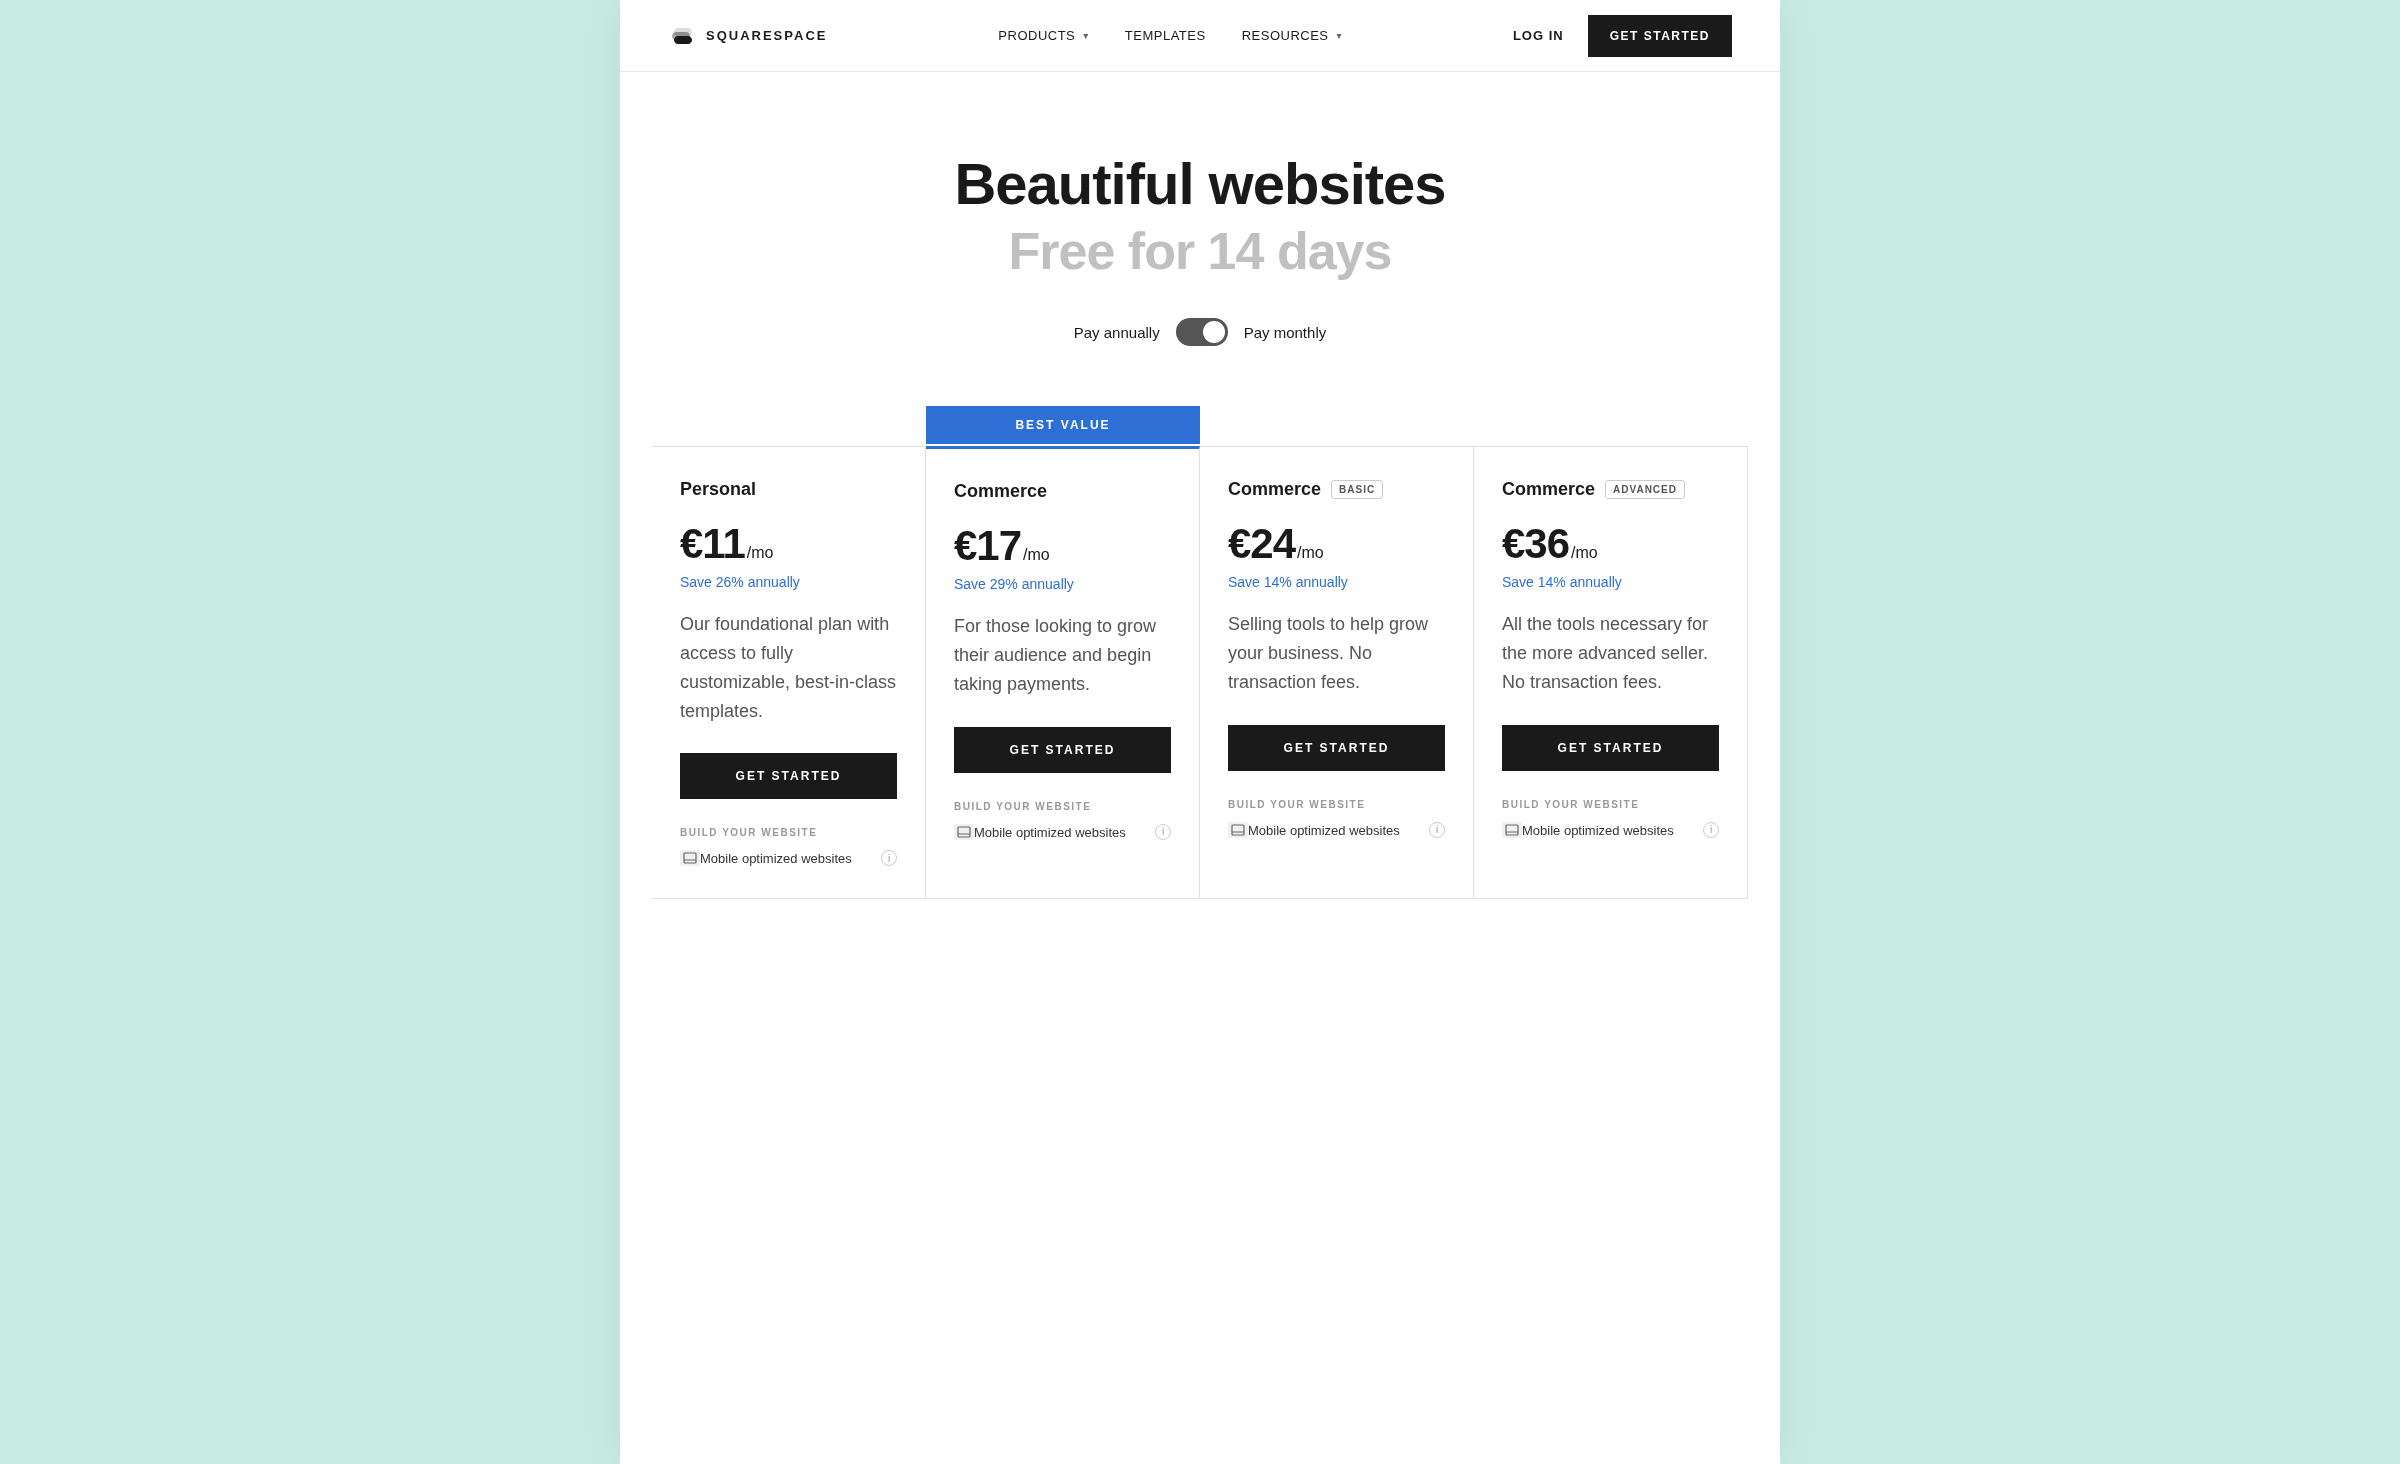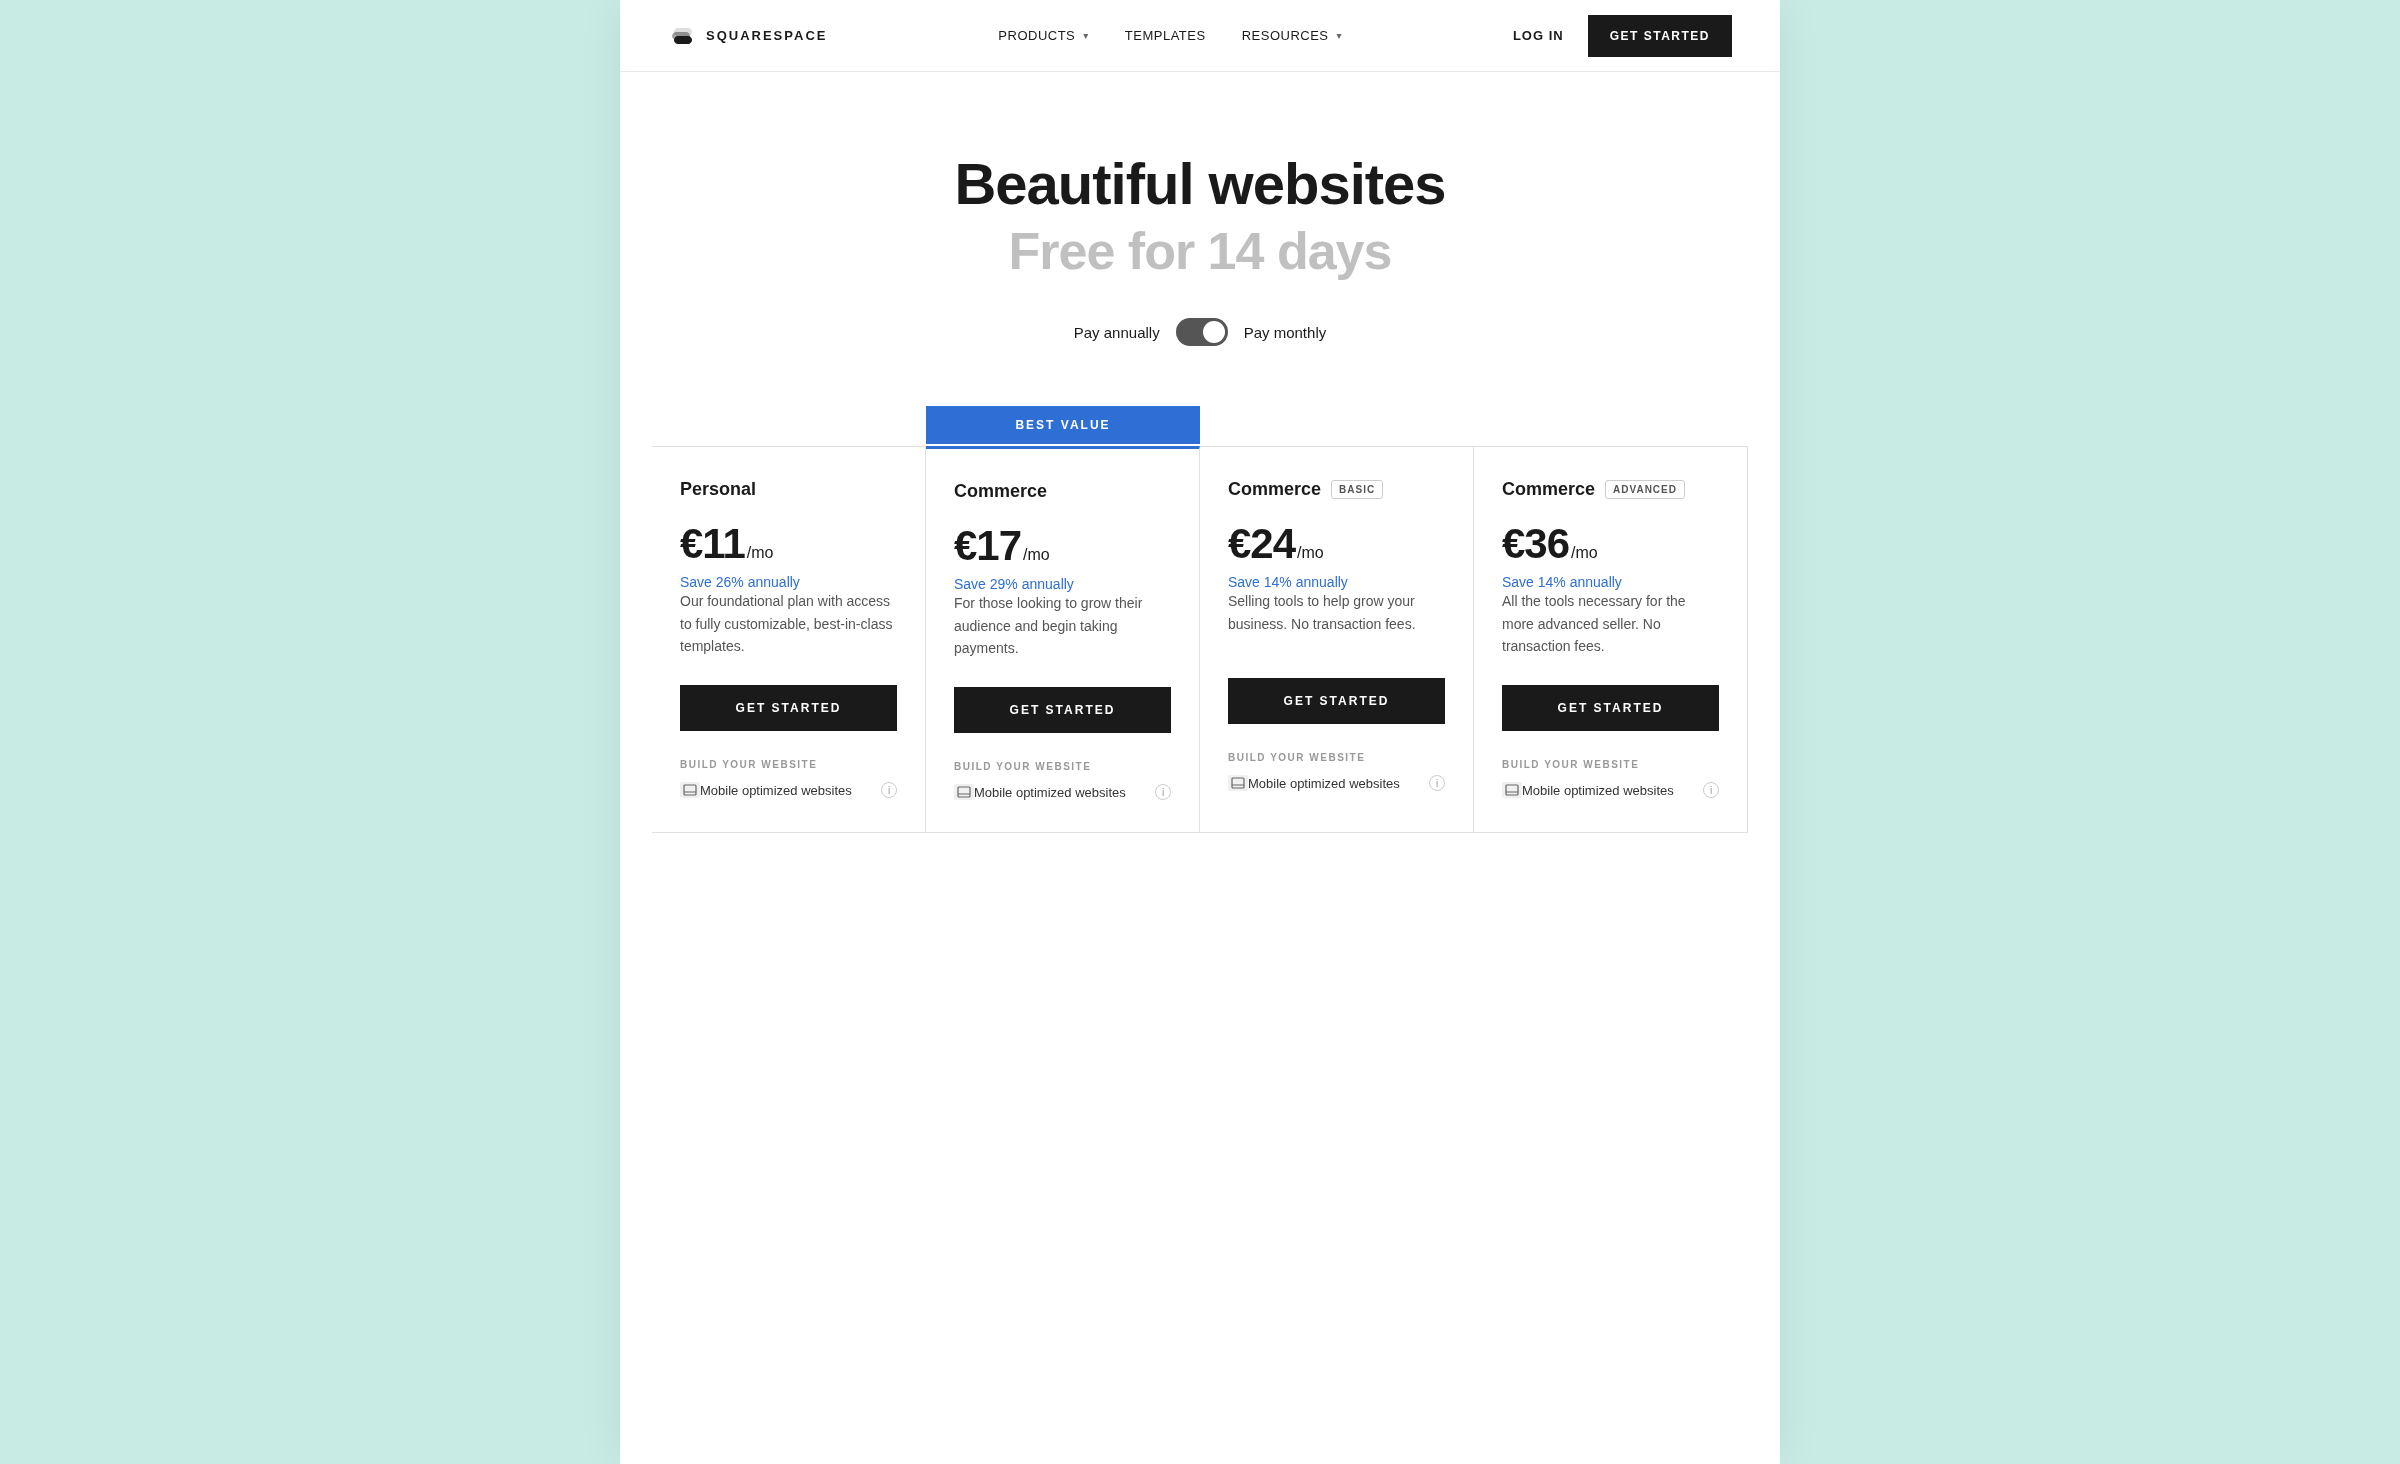--- a/index.html
+++ b/index.html
@@ -214,23 +214,24 @@
     }
     .price-period {
       font-size: 16px;
       font-weight: 400;
       color: #1a1a1a;
     }
     .plan-savings {
       font-size: 14px;
       color: #2d6fd4;
       font-weight: 500;
+      margin-bottom: 20px;
     }
     .plan-description {
-      font-size: 14px;
+      font-size: 18px;
       color: #555;
       line-height: 1.6;
       margin-bottom: 28px;
       min-height: 60px;
     }
     .plan-cta {
       display: block;
       width: 100%;
       background: #1a1a1a;
       color: #ffffff;

